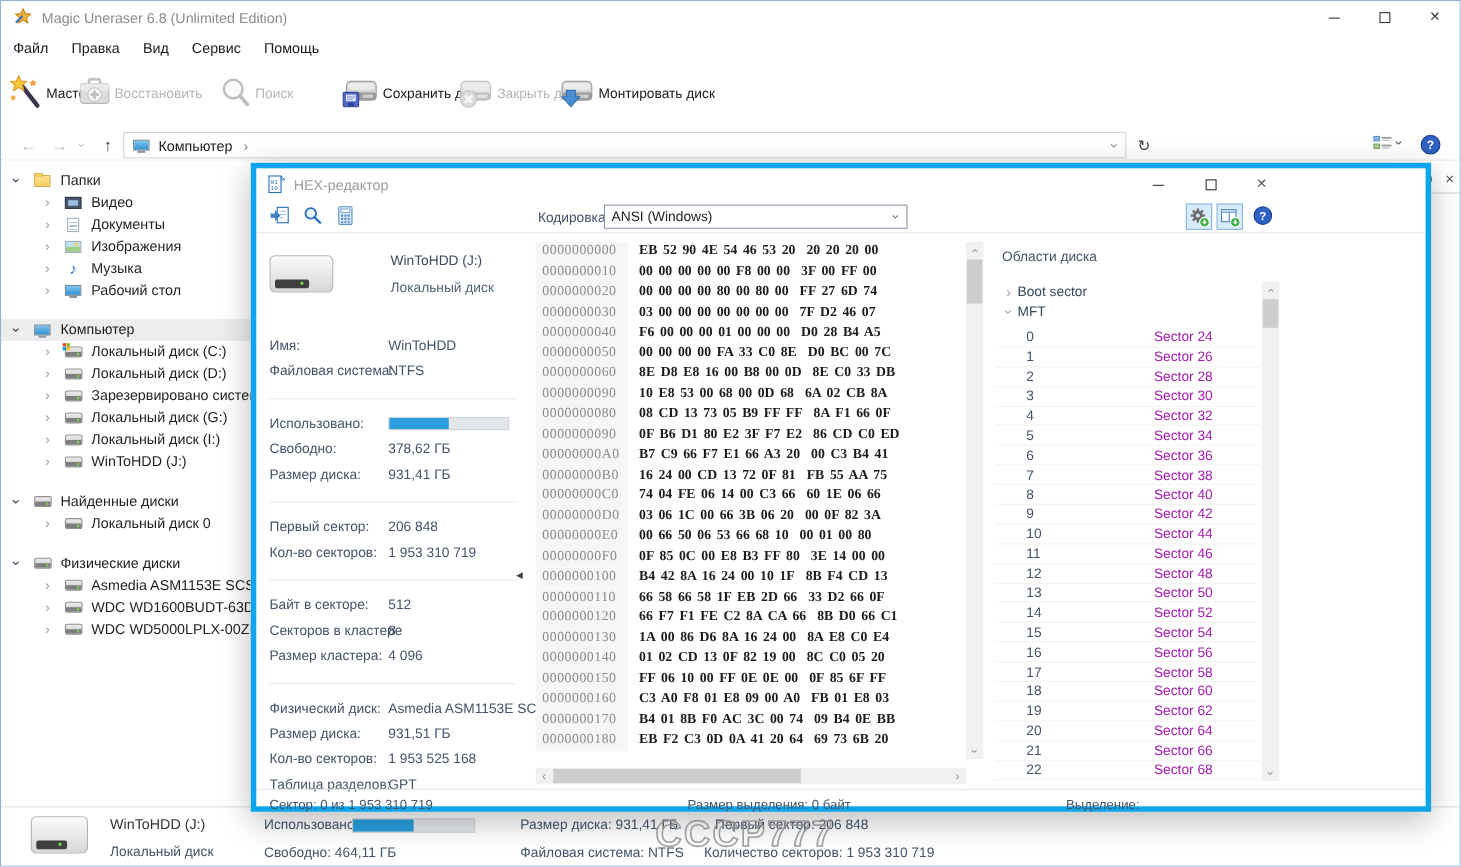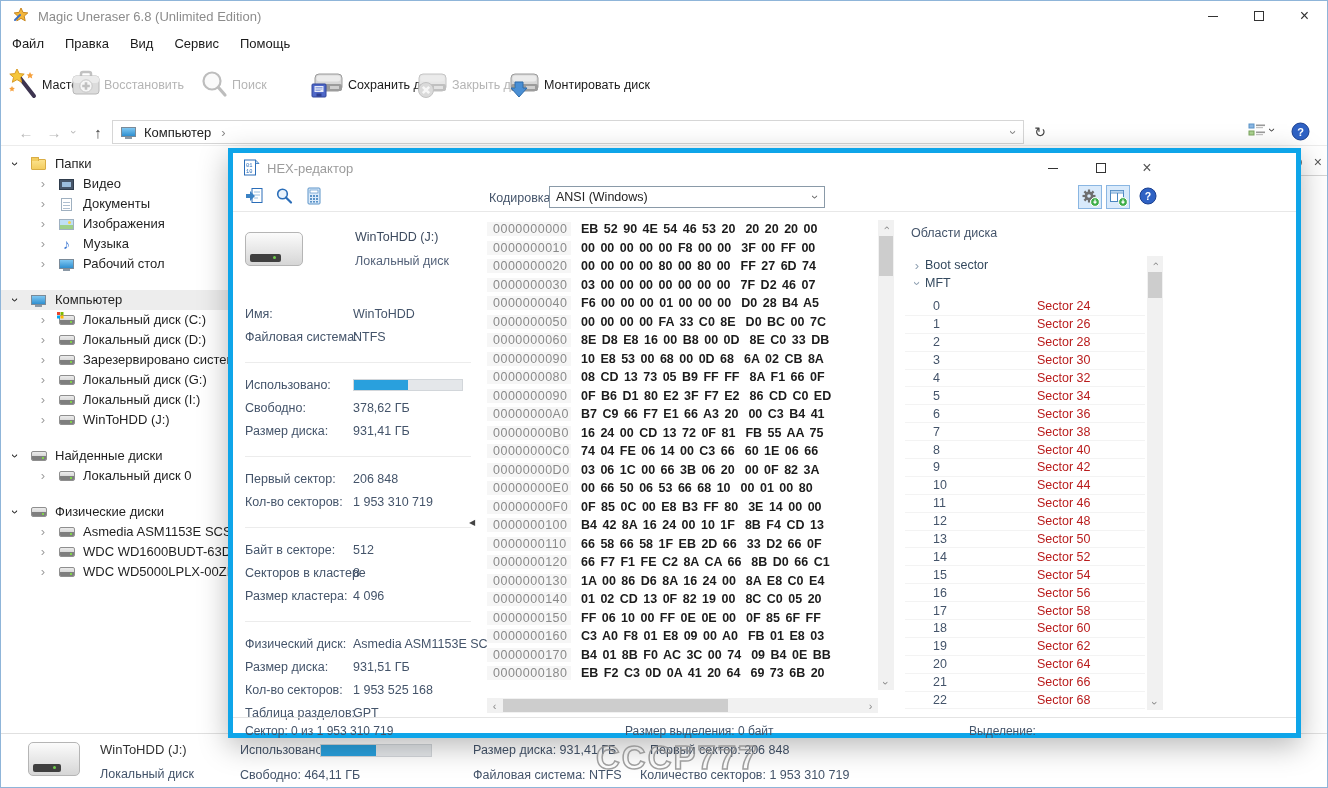--- a/index.html
+++ b/index.html
@@ -123,21 +123,21 @@
   .ir-label{position:absolute;left:12px;top:3px;white-space:nowrap}
   .ir-value{position:absolute;left:120px;top:3px;white-space:nowrap}
   .ip-progress{position:absolute;left:120px;top:4px;width:110px;height:12px;background:#e4e7ea;border:1px solid #d2d6da}
   .ip-progress i{display:block;height:100%;width:50%;background:#29a0dd}
   .info-div{border-top:1px solid #ececec;margin:12px 12px}
   .collapse-arrow{position:absolute;left:236px;top:306px;font-size:8px;color:#444;z-index:5}
 
   
   .hex-view{position:absolute;left:252px;top:0;width:410px;height:506px}
   .hex-rows{position:absolute;left:2px;top:8px}
-  .hex-row{display:flex;align-items:center;height:18.5px;font-family:Liberation Sans, sans-serif;font-size:12.5px;white-space:pre}
+  .hex-row{display:flex;height:18.5px;font-family:Liberation Serif, serif;font-size:12.5px;white-space:pre}
   .hx-addr{display:inline-block;width:84px;padding-left:6px;background:#f6f6f6;color:#8a8a8a;letter-spacing:.5px}
   .hx-b{font-weight:bold;color:#1c1c1c;margin-left:10px;word-spacing:2px}
   .hx-b.tail{}
 
   
   .vscroll{position:absolute;width:16px;background:#f1f1f1;display:block}
   .hex-vs{left:393px;top:8px;height:470px}
   .sb-ar{position:absolute;left:0;width:16px;height:15px;display:flex;align-items:center;justify-content:center;color:#8a8a8a;font-size:11px}
   .sb-thumb{position:absolute;left:1px;width:14px;background:#cdcdcd}
   .hscroll{position:absolute;left:2px;top:486px;width:391px;height:15px;background:#f1f1f1}
@@ -146,21 +146,21 @@
 
   
   .areas-panel{position:absolute;left:672px;top:0;width:267px;height:506px;font-size:12.5px}
   .ap-title{position:absolute;left:6px;top:14px;color:#44546a}
   .ap-node{position:absolute;left:4px;height:18px;display:flex;align-items:center;color:#34495e}
   .ap-node .chev{color:#8fa0b2;width:16px;flex:0 0 16px}
   .ap-n1{top:44px}.ap-n2{top:62px}
   .sector-list{position:absolute;left:0;top:86px;width:240px}
   .sec-row{height:17.9px;display:flex;align-items:center;border-bottom:1px solid #f3f3f3}
   .sec-i{margin-left:28px;width:100px;color:#44546a}
-  .sec-s{margin-left:4px;color:#b91c1c}
+  .sec-s{margin-left:16px;color:#a21caf}
   .ap-vs{left:242px;top:44px;height:454px}
 
   
   .dlg-status{position:absolute;left:0;top:564px;right:0;height:26px;border-top:1px solid #e4e4e4;font-size:12px;color:#44546a}
   .dlg-status span{position:absolute;top:6px;white-space:nowrap}
   .ds-sector{left:12px}.ds-selsize{left:392px}.ds-sel{left:736px}
 </style>
 </head>
 <body>
 

